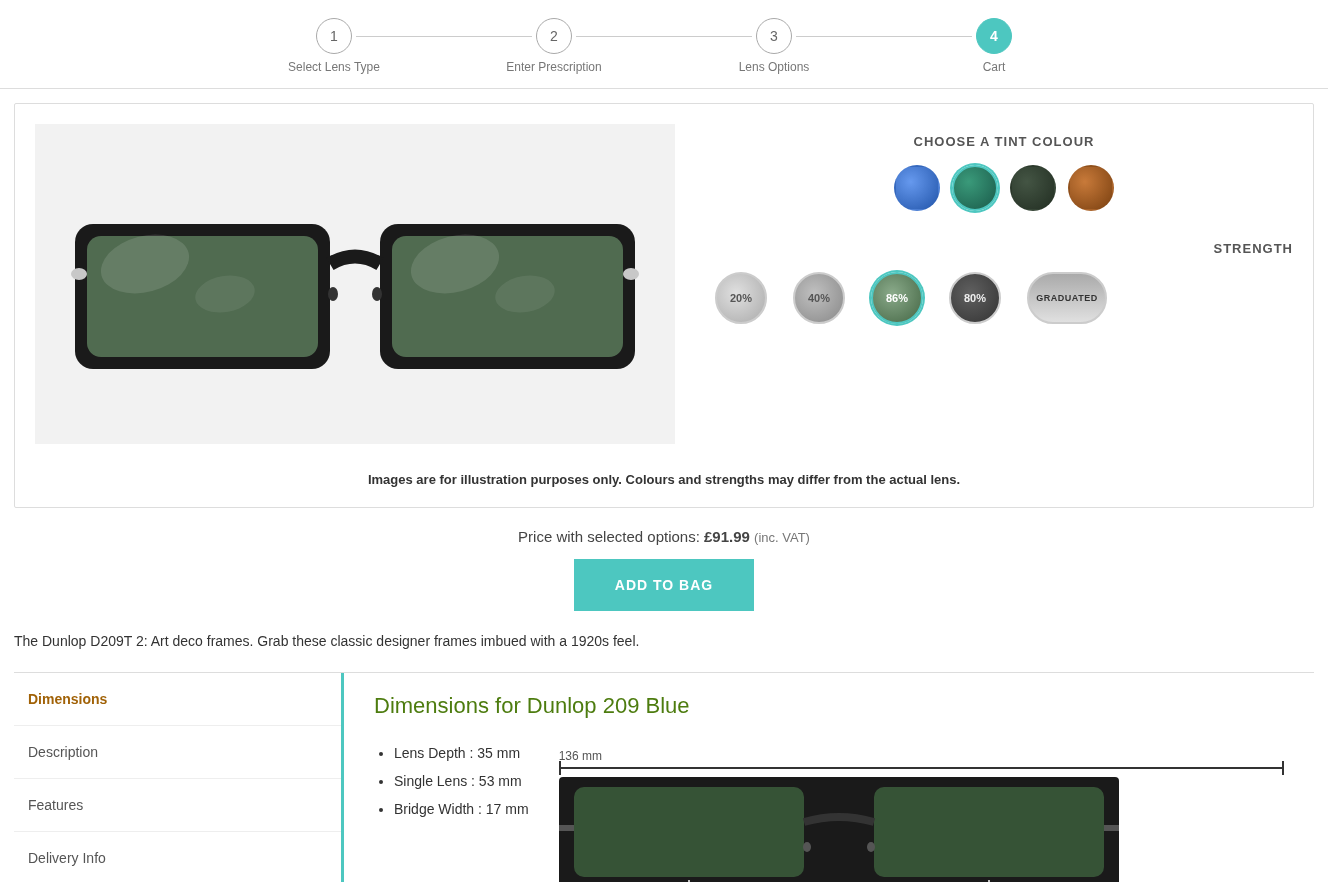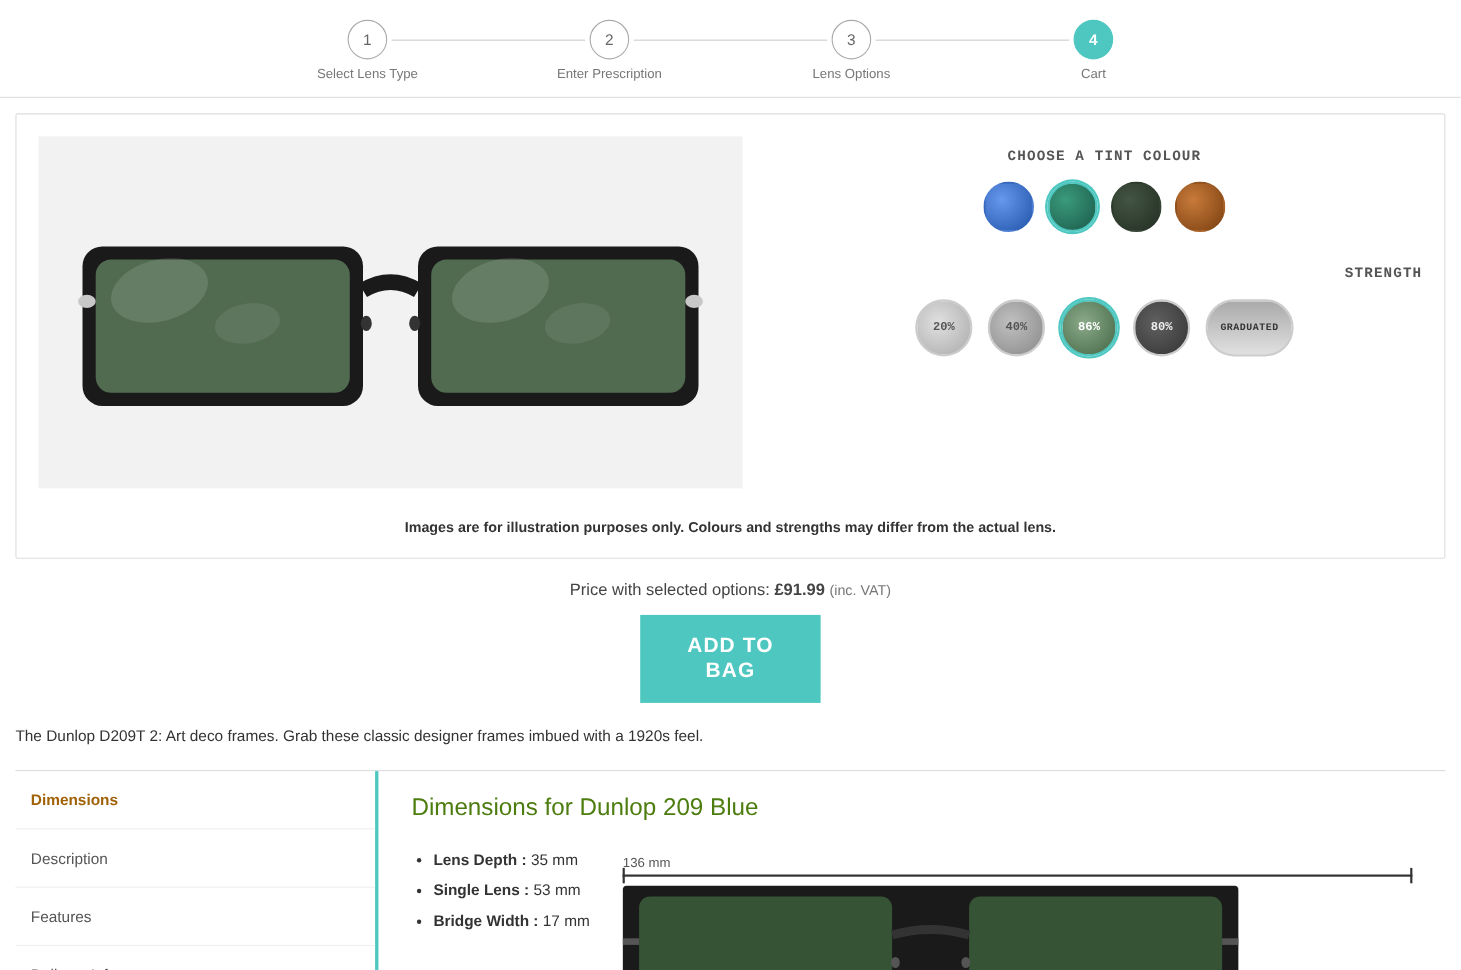--- a/index.html
+++ b/index.html
@@ -85,21 +85,20 @@
       position: relative;
     }
     .glasses-wrapper svg {
       width: 100%;
       height: 100%;
     }
 
     .options-area {
       flex: 1;
       padding-top: 10px;
-      font-family: Liberation Mono, monospace;
     }
     .options-title {
       font-size: 13px;
       font-weight: bold;
       letter-spacing: 1px;
       color: #555;
       margin-bottom: 16px;
       text-align: center;
     }
     .color-swatches {
@@ -122,22 +121,22 @@
     .strength-title {
       font-size: 13px;
       font-weight: bold;
       letter-spacing: 1px;
       color: #555;
       margin-bottom: 16px;
       text-align: right;
     }
     .strength-swatches {
       display: flex;
-      gap: 14px;
-      justify-content: center;
+      gap: 26px;
+      justify-content: flex-start;
       flex-wrap: wrap;
     }
     .strength-swatch {
       width: 52px;
       height: 52px;
       border-radius: 50%;
       display: flex;
       align-items: center;
       justify-content: center;
       font-size: 11px;
@@ -178,27 +177,27 @@
     }
     .price-row strong {
       font-weight: bold;
     }
     .price-vat {
       font-size: 13px;
       color: #777;
     }
     .add-to-bag-btn {
       display: block;
-      width: 164px;
+      width: 180px;
       margin: 0 auto 20px;
       background: #4dc7c0;
       color: #fff;
       border: none;
       padding: 18px 20px;
-      font-size: 19px;
+      font-size: 14px;
       font-weight: bold;
       letter-spacing: 1px;
       cursor: pointer;
       text-align: center;
     }
 
     
     .description-text {
       margin: 0 14px 20px;
       font-size: 14px;
@@ -237,21 +236,21 @@
       font-weight: normal;
       color: #4d7c0f;
       margin-bottom: 20px;
     }
     .dimensions-list {
       list-style: disc;
       padding-left: 20px;
       line-height: 2;
     }
     .dimensions-list li strong {
-      font-weight: bold;
+      font-weight: normal;
     }
 
     
     .dimensions-diagram {
       margin-top: 10px;
     }
     .ruler-line {
       display: flex;
       align-items: center;
       margin-bottom: 8px;

